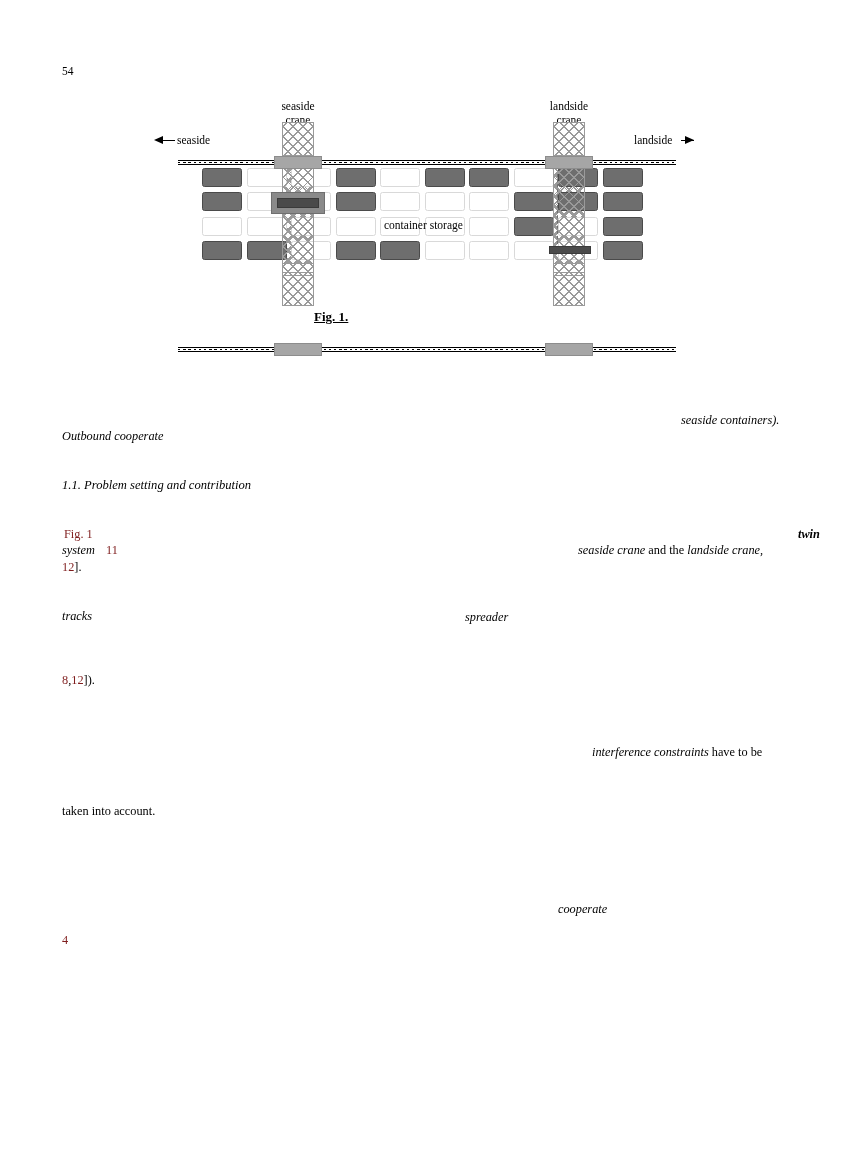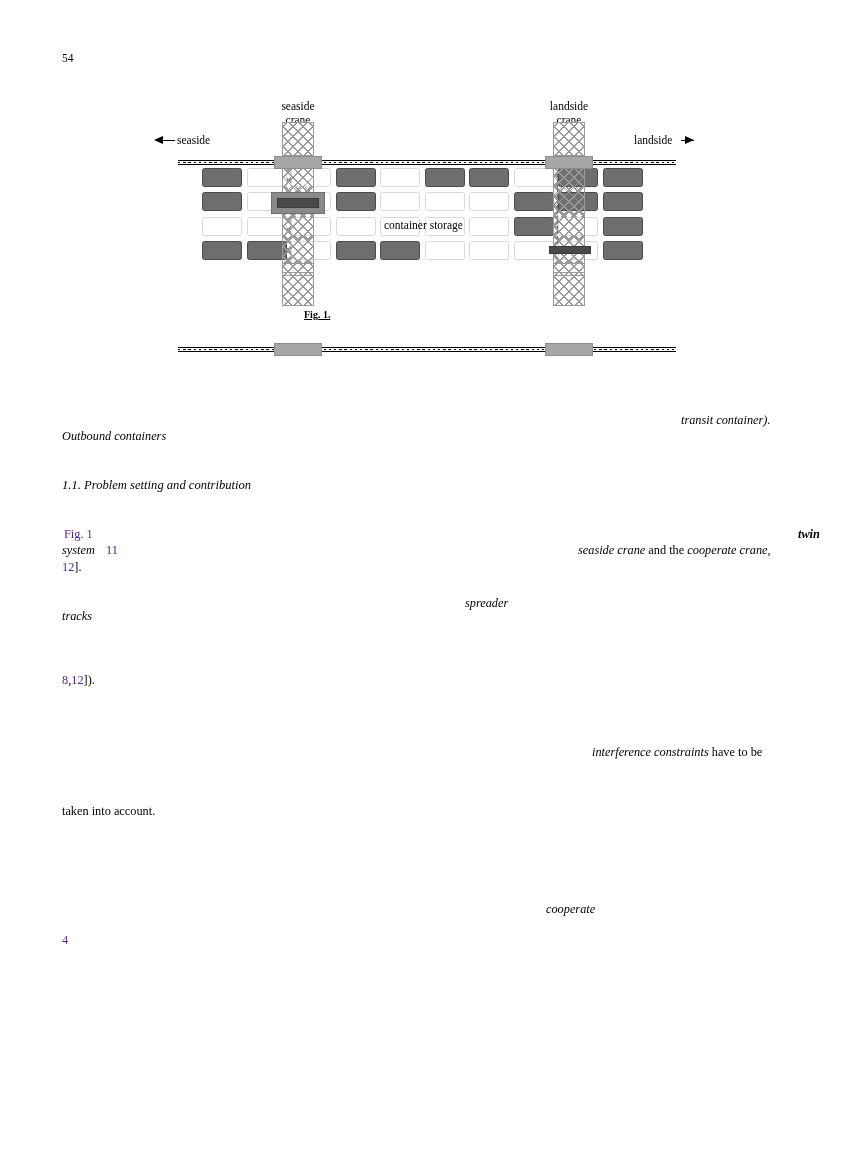--- a/index.html
+++ b/index.html
@@ -12,21 +12,21 @@
     height: 1155px;
     position: relative;
     font-family: "Liberation Serif", serif;
     color: #000000;
     overflow: hidden;
   }
 
   
   .runhead {
     position: absolute;
-    top: 52px;
+    top: 65px;
     left: 0;
     width: 846px;
     height: 16px;
   }
   .runhead-folio {
     position: absolute;
     left: 62px;
     top: 0;
     font-size: 11.5px;
     letter-spacing: 0.1px;
@@ -163,36 +163,36 @@
     box-sizing: border-box;
   }
   .dashline {
     position: absolute;
     width: 0;
     border-left: 1.4px dashed #6f6f6f;
   }
 
   .fig-caption {
     position: absolute;
-    left: 304px;
+    left: 314px;
     top: 309px;
-    font-size: 10px;
+    font-size: 13px;
     font-weight: bold;
     text-decoration: underline;
   }
 
   
   .tx {
     position: absolute;
     font-size: 12.3px;
     line-height: 16px;
     white-space: nowrap;
   }
   .it   { font-style: italic; }
-  .link { color: #4c1d95; }
+  .link { color: #7f1d1d; }
   .hd   { font-style: italic; font-size: 12.6px; }
 </style>
 </head>
 <body>
 
 <div class="runhead">
   <div class="runhead-folio">54</div>
 </div>
 
 <div class="figure">
@@ -284,37 +284,37 @@
 
   <div class="spreader-frame" style="left:271px; top:96px; width:54px; height:22px;"></div>
   <div class="spreader" style="left:277px; top:102px; width:42px; height:10px;"></div>
   <div class="spreader" style="left:549px; top:150px; width:42px; height:8px;"></div>
 
   <div class="storage-caption" style="left:384px; top:123px;">container storage</div>
 </div>
 
 <div class="fig-caption">Fig. 1.</div>
 
-<div class="tx it" style="left:681px; top:412px;">transit container).</div>
-<div class="tx it" style="left:62px; top:428px;">Outbound containers</div>
+<div class="tx it" style="left:681px; top:412px;">seaside containers).</div>
+<div class="tx it" style="left:62px; top:428px;">Outbound cooperate</div>
 
 <div class="tx hd" style="left:62px; top:477px;">1.1.  Problem setting and contribution</div>
 
 <div class="tx link" style="left:64px; top:526px;">Fig. 1</div>
 <div class="tx it" style="left:798px; top:526px;font-weight:bold;">twin</div>
 
 <div class="tx it" style="left:62px; top:542px;">system</div>
 <div class="tx link" style="left:106px; top:542px;">11</div>
 
-<div class="tx" style="left:578px; top:542px;"><span class="it">seaside crane</span><span> and the </span><span class="it">cooperate crane,</span></div>
+<div class="tx" style="left:578px; top:542px;"><span class="it">seaside crane</span><span> and the </span><span class="it">landside crane,</span></div>
 
 <div class="tx" style="left:62px; top:559px;"><span class="link">12</span><span>].</span></div>
 
-<div class="tx it" style="left:465px; top:595px;">spreader</div>
+<div class="tx it" style="left:465px; top:609px;">spreader</div>
 <div class="tx it" style="left:62px; top:608px;">tracks</div>
 
 <div class="tx" style="left:62px; top:672px;"><span class="link">8</span><span>,</span><span class="link">12</span><span>]).</span></div>
 
 <div class="tx" style="left:592px; top:744px;"><span class="it">interference constraints</span><span> have to be</span></div>
 <div class="tx" style="left:62px; top:803px;">taken into account.</div>
 
-<div class="tx it" style="left:546px; top:901px;">cooperate</div>
+<div class="tx it" style="left:558px; top:901px;">cooperate</div>
 <div class="tx link" style="left:62px; top:932px;">4</div>
 
 </body></html>

